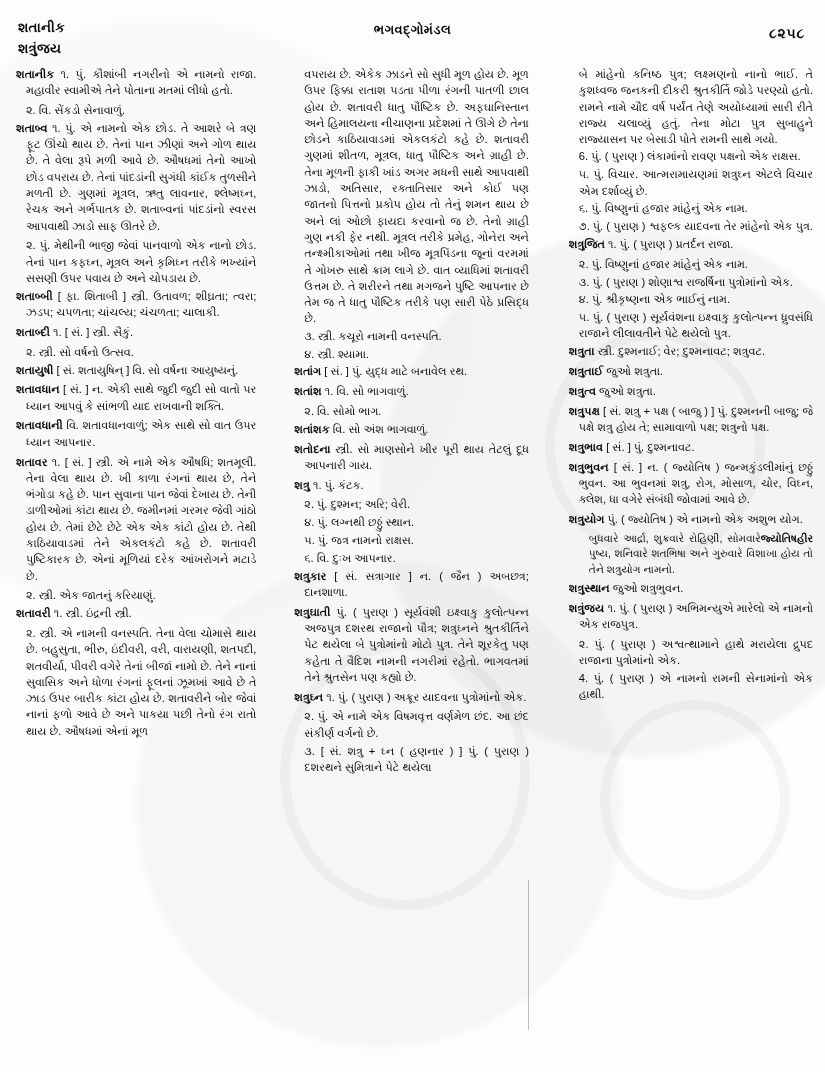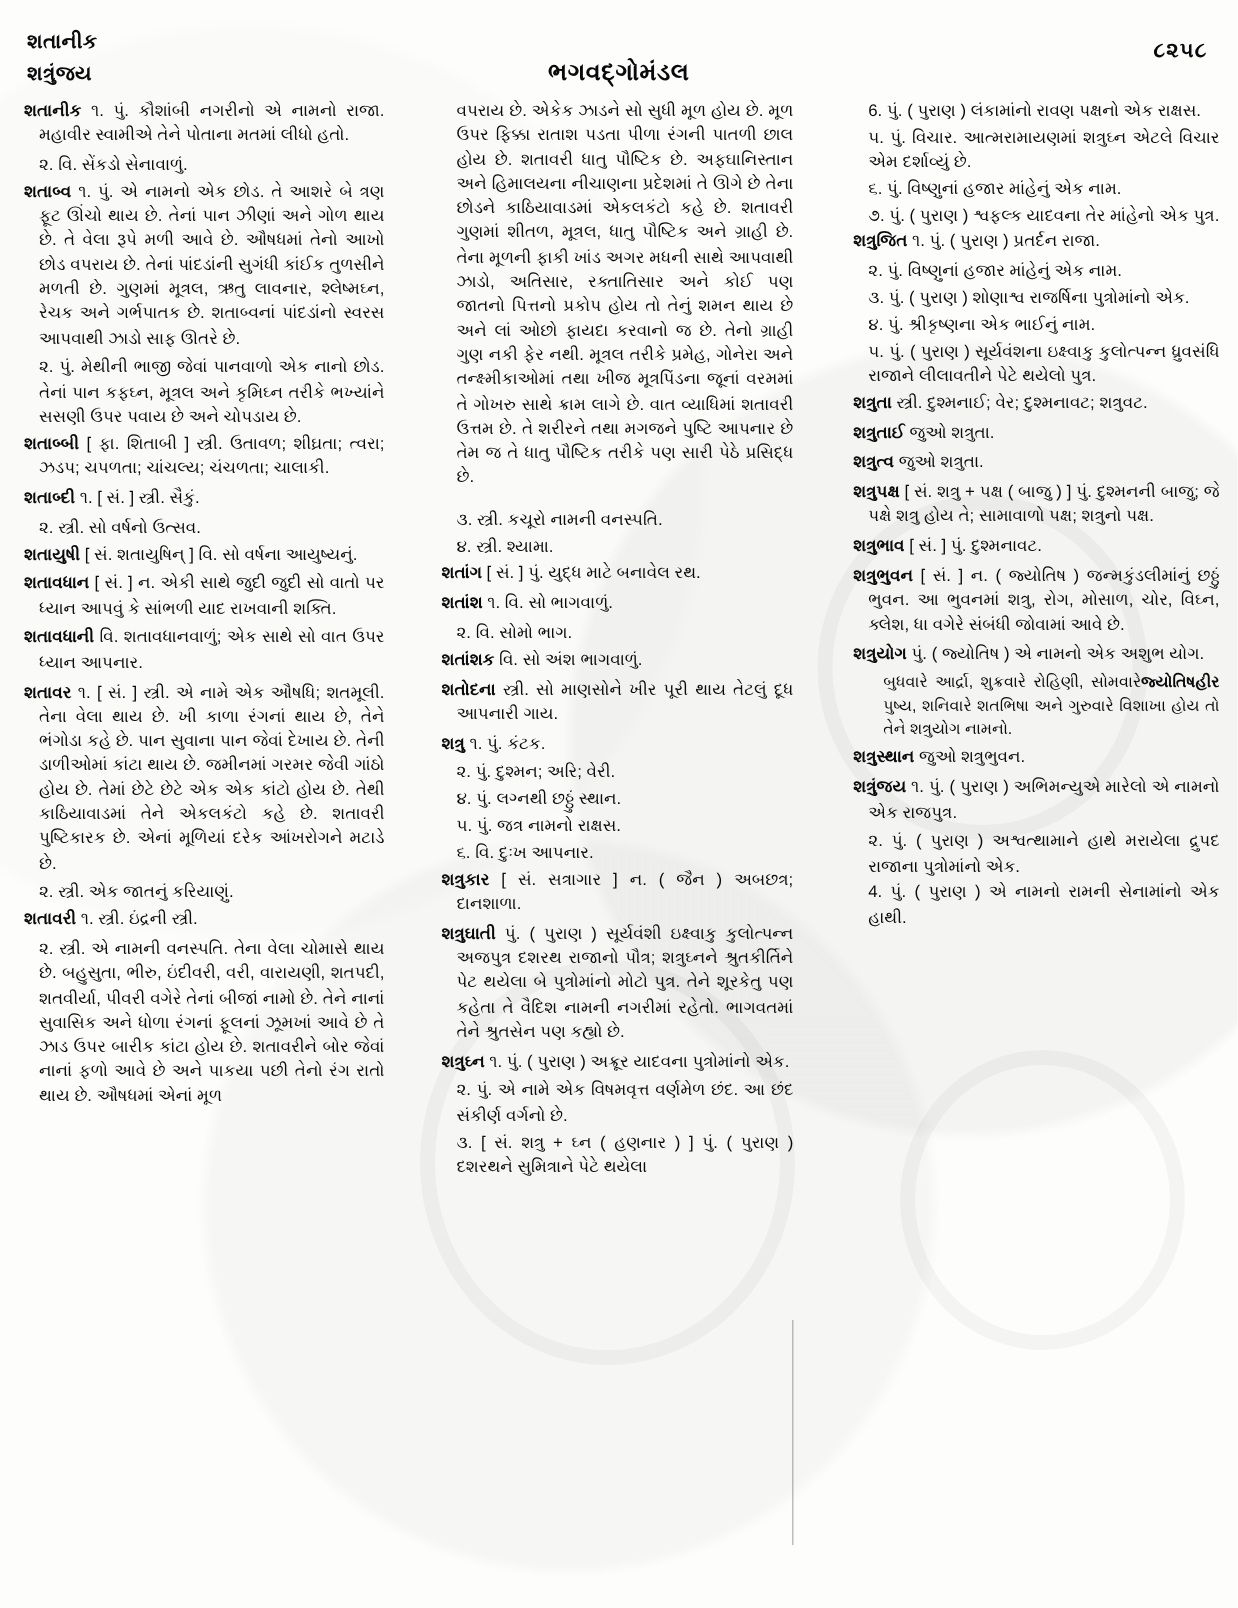--- a/index.html
+++ b/index.html
@@ -41,23 +41,23 @@
     position: absolute;
     left: 18px; right: 18px; top: 18px;
     height: 44px;
   }
   .rh-left {
     position: absolute; left: 0; top: 0;
     font-size: 13.5px; font-weight: bold; line-height: 1.55;
     letter-spacing: .2px;
   }
   .rh-center {
-    position: absolute; left: 0; right: 0; top: 21px;
+    position: absolute; left: 0; right: 0; top: 4px;
     text-align: center;
-    font-size: 16px; font-weight: bold;
+    font-size: 13px; font-weight: bold;
     letter-spacing: .4px;
   }
   .rh-right {
     position: absolute; right: 2px; top: 7px;
     font-size: 14px; font-weight: bold;
     letter-spacing: .8px;
   }
 
   #columns {
     position: absolute;
@@ -95,21 +95,21 @@
   .entry .hw {
     font-weight: bold;
     margin-left: -10px;
   }
   .sense {
     margin: 0 0 1.5px 0;
     text-align: justify;
     padding-left: 10px;
   }
   .cont {
-    margin: 0 0 12px 0;
+    margin: 0 0 1px 0;
     text-align: justify;
     padding-left: 10px;
   }
   .quote {
     margin: 2px 0 3px 0;
     padding-left: 20px;
     text-align: justify;
     font-size: 10.6px;
   }
   .quote .attrib { font-weight: bold; float: right; }
@@ -163,20 +163,21 @@
         <p class="sense"><span>૪. પું. લગ્નથી છઠ્ઠું સ્થાન.</span></p>
         <p class="sense"><span>૫. પું. જત્ર નામનો રાક્ષસ.</span></p>
         <p class="sense"><span>૬. વિ. દુઃખ આપનાર.</span></p>
         <p class="entry"><span class="hw">શત્રુકાર</span><span> [ સં. સત્રાગાર ] ન. ( જૈન ) અબછત્ર; દાનશાળા.</span></p>
         <p class="entry"><span class="hw">શત્રુઘાતી</span><span> પું. ( પુરાણ ) સૂર્યવંશી ઇક્ષ્વાકુ કુલોત્પન્ન અજપુત્ર દશરથ રાજાનો પૌત્ર; શત્રુઘ્નને શ્રુતકીર્તિને પેટ થયેલા બે પુત્રોમાંનો મોટો પુત્ર. તેને શૂરકેતુ પણ કહેતા તે વૈદિશ નામની નગરીમાં રહેતો. ભાગવતમાં તેને શ્રુતસેન પણ કહ્યો છે.</span></p>
         <p class="entry"><span class="hw">શત્રુઘ્ન</span><span> ૧. પું. ( પુરાણ ) અક્રૂર યાદવના પુત્રોમાંનો એક.</span></p>
         <p class="sense"><span>૨. પું. એ નામે એક વિષમવૃત્ત વર્ણમેળ છંદ. આ છંદ સંકીર્ણ વર્ગનો છે.</span></p>
         <p class="sense"><span>૩. [ સં. શત્રુ + ઘ્ન ( હણનાર ) ] પું. ( પુરાણ ) દશરથને સુમિત્રાને પેટે થયેલા</span></p>
       </div>
     <div class="column col-3">
+        <p class="cont"><span>બે માંહેનો કનિષ્ઠ પુત્ર; લક્ષ્મણનો નાનો ભાઈ. તે કુશધ્વજ જનકની દીકરી શ્રુતકીર્તિ જોડે પરણ્યો હતો. રામને નામે ચૌદ વર્ષ પર્યંત તેણે અયોધ્યામાં સારી રીતે રાજ્ય ચલાવ્યું હતું. તેના મોટા પુત્ર સુબાહુને રાજ્યાસન પર બેસાડી પોતે રામની સાથે ગયો.</span></p>
         <p class="sense"><span>6. પું. ( પુરાણ ) લંકામાંનો રાવણ પક્ષનો એક રાક્ષસ.</span></p>
         <p class="sense"><span>૫. પું. વિચાર. આત્મરામાયણમાં શત્રુઘ્ન એટલે વિચાર એમ દર્શાવ્યું છે.</span></p>
         <p class="sense"><span>૬. પું. વિષ્ણુનાં હજાર માંહેનું એક નામ.</span></p>
         <p class="sense"><span>૭. પું. ( પુરાણ ) શ્વફલ્ક યાદવના તેર માંહેનો એક પુત્ર.</span></p>
         <p class="entry"><span class="hw">શત્રુજિત</span><span> ૧. પું. ( પુરાણ ) પ્રતર્દન રાજા.</span></p>
         <p class="sense"><span>૨. પું. વિષ્ણુનાં હજાર માંહેનું એક નામ.</span></p>
         <p class="sense"><span>૩. પું. ( પુરાણ ) શોણાશ્વ રાજર્ષિના પુત્રોમાંનો એક.</span></p>
         <p class="sense"><span>૪. પું. શ્રીકૃષ્ણના એક ભાઈનું નામ.</span></p>
         <p class="sense"><span>૫. પું. ( પુરાણ ) સૂર્યવંશના ઇક્ષ્વાકુ કુલોત્પન્ન ધ્રુવસંધિ રાજાને લીલાવતીને પેટે થયેલો પુત્ર.</span></p>
         <p class="entry"><span class="hw">શત્રુતા</span><span> સ્ત્રી. દુશ્મનાઈ; વેર; દુશ્મનાવટ; શત્રુવટ.</span></p>

